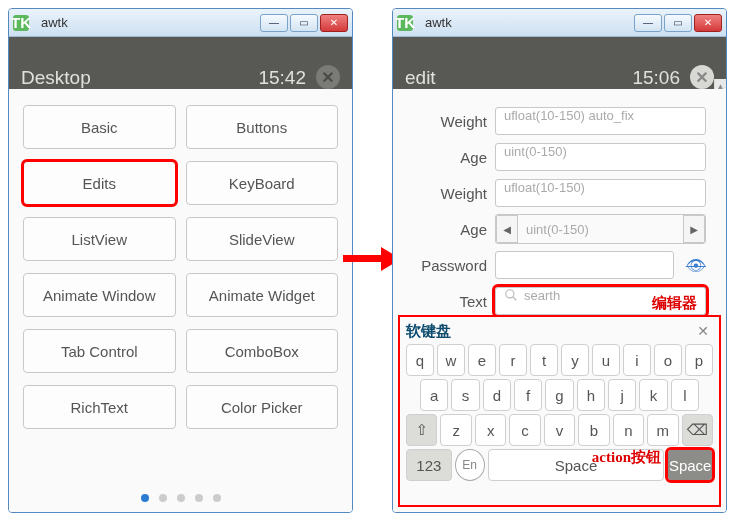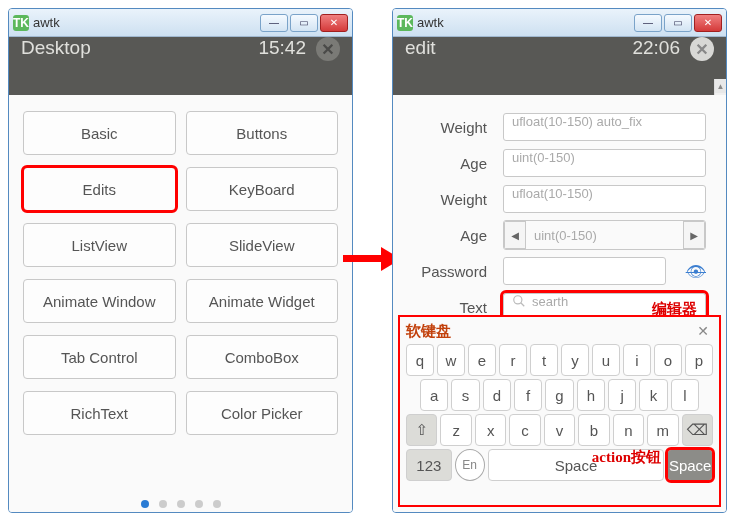--- a/index.html
+++ b/index.html
@@ -21,43 +21,43 @@
     display: flex;
     align-items: center;
     padding: 0 4px;
     border-bottom: 1px solid #a0b8d0;
   }
   .app-icon {
     width: 16px; height: 16px;
     background: #5cb85c;
     border-radius: 3px;
     color: #fff;
-    font-size: 12px;
+    font-size: 15px;
     font-weight: bold;
     display: flex; align-items: center; justify-content: center;
-    margin-right: 4px;
+    margin-right: 12px;
   }
   .titlebar-title { font-size: 13px; color: #333; flex: 1; }
   .winbtns { display: flex; gap: 2px; }
   .winbtn {
     width: 28px; height: 18px;
     border: 1px solid #7aa3c9;
     border-radius: 3px;
     background: linear-gradient(to bottom, #f5faff, #d3e4f3);
     display: flex; align-items: center; justify-content: center;
     font-size: 10px; color: #335;
   }
   .winbtn.close { background: linear-gradient(to bottom, #f08080, #d43a3a); border-color: #a02020; color: #fff; }
   
   .header {
-    height: 58px;
+    height: 52px;
     background: #585855;
     color: #e0e0dc;
     display: flex;
-    align-items: flex-start;
+    align-items: flex-end;
     padding: 0 12px;
   }
   .header-title { flex: 1; font-size: 19px; }
   .header-time { font-size: 19px; margin-right: 10px; }
   .header-close {
     width: 24px; height: 24px;
     border-radius: 50%;
     background: #7a7a76;
     display: flex; align-items: center; justify-content: center;
     color: #4a4a48; font-size: 16px; font-weight: bold;
@@ -87,21 +87,21 @@
     bottom: 20px; left: 0; right: 0;
     display: flex; justify-content: center; gap: 10px;
   }
   .dot { width: 8px; height: 8px; border-radius: 50%; background: #ccc; }
   .dot.active { background: #2a7bd4; }
   
   
   .form { padding: 4px 4px 0 4px; }
   .form-row {
     display: flex; align-items: center;
-    height: 36px; gap: 16px;
+    height: 36px; gap: 8px;
     position: relative;
   }
   .form-label { width: 80px; text-align: right; font-size: 15px; color: #555; }
   .form-field {
     flex: 1; height: 28px;
     border: 1px solid #c8c8c8; border-radius: 3px;
     background: #fff;
     display: flex; 
     padding: 0 8px;
     font-size: 13px; color: #aaa;
@@ -142,21 +142,21 @@
   
   .keyboard {
     position: absolute;
     left: 5px; right: 5px; bottom: 5px;
     height: 192px;
     background: #fafafa;
     border: 2px solid #f00;
     padding: 4px 6px;
   }
   .kb-header { display: flex; height: 20px; align-items: center; }
-  .kb-label { color: #c2410c; font-weight: bold; font-size: 15px; font-family: "SimSun", serif; flex: 1; }
+  .kb-label { color: #0c4a6e; font-weight: bold; font-size: 15px; font-family: "SimSun", serif; flex: 1; }
   .kb-close { font-size: 14px; color: #888; padding: 0 4px; }
   .kb-row { display: flex; gap: 3px; margin-top: 3px; justify-content: center; }
   .key {
     height: 32px;
     border: 1px solid #cfcfcf; border-radius: 4px;
     background: #fff;
     display: flex; align-items: center; justify-content: center;
     font-size: 15px; color: #555;
     flex: 1;
     min-width: 26px;
@@ -239,21 +239,21 @@
     <div class="app-icon">TK</div>
     <div class="titlebar-title">awtk</div>
     <div class="winbtns">
       <div class="winbtn">—</div>
       <div class="winbtn">▭</div>
       <div class="winbtn close">✕</div>
     </div>
   </div>
   <div class="header">
     <div class="header-title">edit</div>
-    <div class="header-time">22:06</div>
+    <div class="header-time">15:06</div>
     <div class="header-close light">✕</div>
   </div>
   <div class="scrollbar">
     <div class="scroll-arrow">▲</div>
     <div style="flex:1"></div>
     <div class="scroll-arrow" style="position:absolute;bottom:0;width:100%;">▼</div>
   </div>
   <div class="content" style="padding-right:16px;">
     <div class="form" id="form">
         <div class="form-row">

